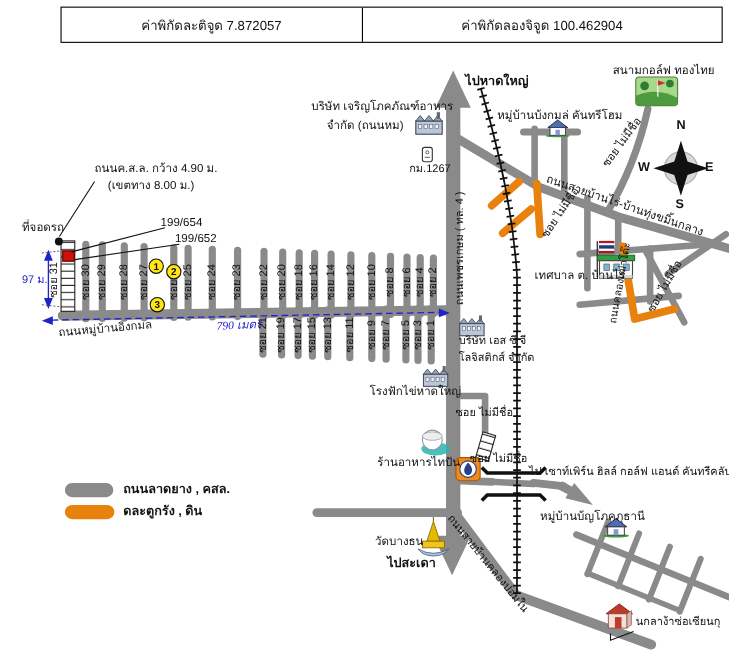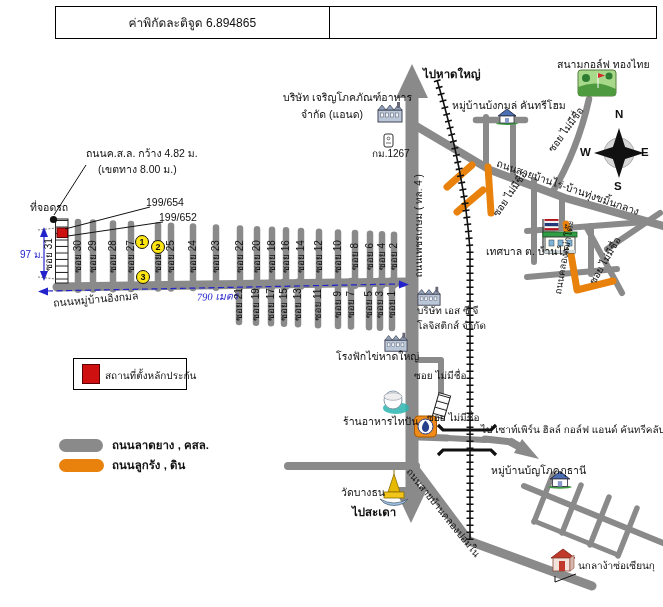--- a/index.html
+++ b/index.html
@@ -29,21 +29,22 @@
   .pill-gray{left:59px;top:439px;width:44px;background:#8a8a8a}
   .pill-orange{left:59px;top:459px;width:45px;background:#e8820c}
   .legend-road{font-size:11.5px;font-weight:bold}
 </style>
 </head>
 <body>
 
 <div id="stage">
 
   <div id="hdr">
-    <div class="cell c1">ค่าพิกัดละติจูด 6.894865</div>
+    <div class="cell c1">ค่าพิกัดละติจูด 7.872057</div>
+    <div class="cell c2">ค่าพิกัดลองจิจูด 100.462904</div>
   </div>
 
   <svg id="map-svg" width="663" height="607" viewBox="0 0 663 607">
     <defs>
       <pattern id="ladder" width="12" height="6.5" patternUnits="userSpaceOnUse">
         <rect width="12" height="6.5" fill="#ffffff"></rect>
         <line x1="0" y1="6" x2="12" y2="6" stroke="#222" stroke-width="1"></line>
       </pattern>
       <symbol id="factory" viewBox="0 0 26 22">
         <rect x="1" y="9" width="24" height="12" fill="#b9c7d8" stroke="#445" stroke-width="1"></rect>
@@ -247,21 +248,21 @@
 
   <div class="lbl big" style="left:423px;top:68px">ไปหาดใหญ่</div>
   <div class="lbl" style="left:557px;top:58px">สนามกอล์ฟ ทองไทย</div>
 
   <div class="lbl big" style="left:615px;top:108px">N</div>
   <div class="lbl big" style="left:580px;top:146px">W</div>
   <div class="lbl big" style="left:641px;top:146px">E</div>
   <div class="lbl big" style="left:614px;top:180px">S</div>
 
   <div class="lbl ctr" style="left:283px;top:91px;width:116px">บริษัท เจริญโภคภัณฑ์อาหาร</div>
-  <div class="lbl ctr" style="left:297px;top:108px;width:70px">จำกัด (แอนด)</div>
+  <div class="lbl ctr" style="left:297px;top:108px;width:70px">จำกัด (ถนนหม)</div>
   <div class="lbl small" style="left:372px;top:148px">กม.1267</div>
 
   <div class="lbl" style="left:452px;top:99px">หมู่บ้านบ้งกมล่ คันทรีโฮม</div>
 
   <div class="lbl small rot" style="left:536px;top:124px;width:60px;text-align:center;transform:rotate(-54deg)">ซอย ไม่มีชื่อ</div>
   <div class="lbl rot ctr" style="left:468px;top:181px;width:200px;transform:rotate(19deg)">ถนนสายบ้านไร่-บ้านทุ่งขมิ้นกลาง</div>
   <div class="lbl small rot" style="left:480px;top:188px;width:60px;text-align:center;transform:rotate(-56deg)">ซอย ไม่มีชื่อ</div>
   <div class="lbl small rot ctr" style="left:359px;top:220px;width:120px;transform:rotate(-90deg)">ถนนเพชรเกษม ( ทล. 4 )</div>
   <div class="lbl rot ctr" style="left:520px;top:252px;width:90px;font-size:9.5px;transform:rotate(-80deg)">ถนนคลองเฒ่าโต๊ะ</div>
   <div class="lbl small rot" style="left:575px;top:255px;width:60px;text-align:center;transform:rotate(-60deg)">ซอย ไม่มีชื่อ</div>
@@ -273,37 +274,33 @@
   <div class="lbl small" style="left:414px;top:370px">ซอย ไม่มีชื่อ</div>
   <div class="lbl small" style="left:427px;top:412px">ซอย ไม่มีชื่อ</div>
   <div class="lbl" style="left:343px;top:415px">ร้านอาหารไทปัน</div>
   <div class="lbl small" style="left:481px;top:424px">ไป เซาท์เพิร์น ฮิลล์ กอล์ฟ แอนด์ คันทรีคลับ</div>
   <div class="lbl" style="left:491px;top:464px">หมู่บ้านบ้ญโภคภุธานี</div>
   <div class="lbl" style="left:341px;top:486px">วัดบางธน</div>
   <div class="lbl big" style="left:352px;top:506px">ไปสะเดา</div>
   <div class="lbl small rot ctr" style="left:383px;top:507px;width:120px;transform:rotate(51deg)">ถนนสายบ้านคลองปอมใน</div>
   <div class="lbl small" style="left:578px;top:560px">นกลาง้าซ่อเซียนกุ</div>
 
-  <div class="lbl" style="left:30px;top:201px">ที่จอดรถ</div>
-  <div class="lbl" style="left:86px;top:147px">ถนนค.ส.ล. กว้าง 4.82 ม.</div>
+  <div class="lbl" style="left:20px;top:201px">ที่จอดรถ</div>
+  <div class="lbl" style="left:86px;top:147px">ถนนค.ส.ล. กว้าง 4.90 ม.</div>
   <div class="lbl" style="left:98px;top:163px">(เขตทาง 8.00 ม.)</div>
   <div class="lbl" style="left:146px;top:196px">199/654</div>
   <div class="lbl" style="left:159px;top:211px">199/652</div>
   <div class="lbl small blue" style="left:20px;top:249px">97 ม.</div>
   <div class="lbl rot" style="left:53px;top:293px;transform:rotate(-5deg)">ถนนหมู่บ้านอิงกมล</div>
   <div class="lbl blue serif-i rot" style="left:197px;top:291px;transform:rotate(-2deg)">790 เมตร</div>
 
-  <div class="legend-box">
-    <div class="legend-red"></div>
-    <div class="legend-label">สถานที่ตั้งหลักประกัน</div>
-  </div>
   <div class="pill pill-gray"></div>
   <div class="lbl legend-road" style="left:112px;top:439px">ถนนลาดยาง , คสล.</div>
   <div class="pill pill-orange"></div>
-  <div class="lbl legend-road" style="left:112px;top:459px">ถนนลูกรัง , ดิน</div>
+  <div class="lbl legend-road" style="left:112px;top:459px">ดละตูกรัง , ดิน</div>
 
 <div class="soi-label" style="left: 26px; top: 247px;">ซอย 31</div>
     <div class="soi-label" style="left: 55px; top: 249px;">ซอย 30</div>
     <div class="soi-label" style="left: 70px; top: 249px;">ซอย 29</div>
     <div class="soi-label" style="left: 90px; top: 249px;">ซอย 28</div>
     <div class="soi-label" style="left: 108px; top: 249px;">ซอย 27</div>
     <div class="soi-label" style="left: 135px; top: 249px;">ซอย 26</div>
     <div class="soi-label" style="left: 148px; top: 249px;">ซอย 25</div>
     <div class="soi-label" style="left: 170px; top: 249px;">ซอย 24</div>
     <div class="soi-label" style="left: 193px; top: 249px;">ซอย 23</div>

